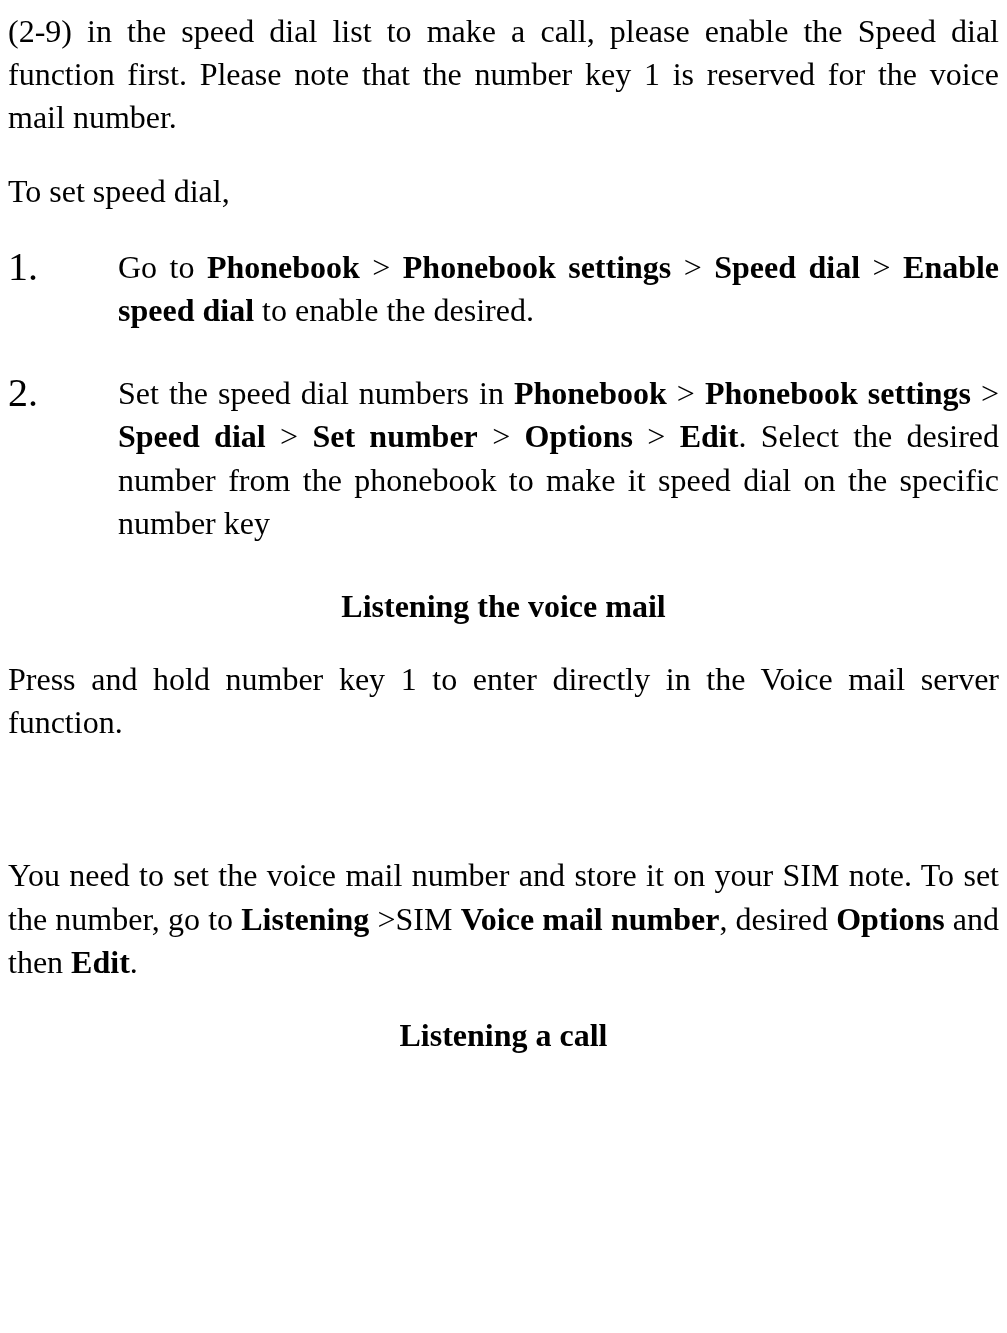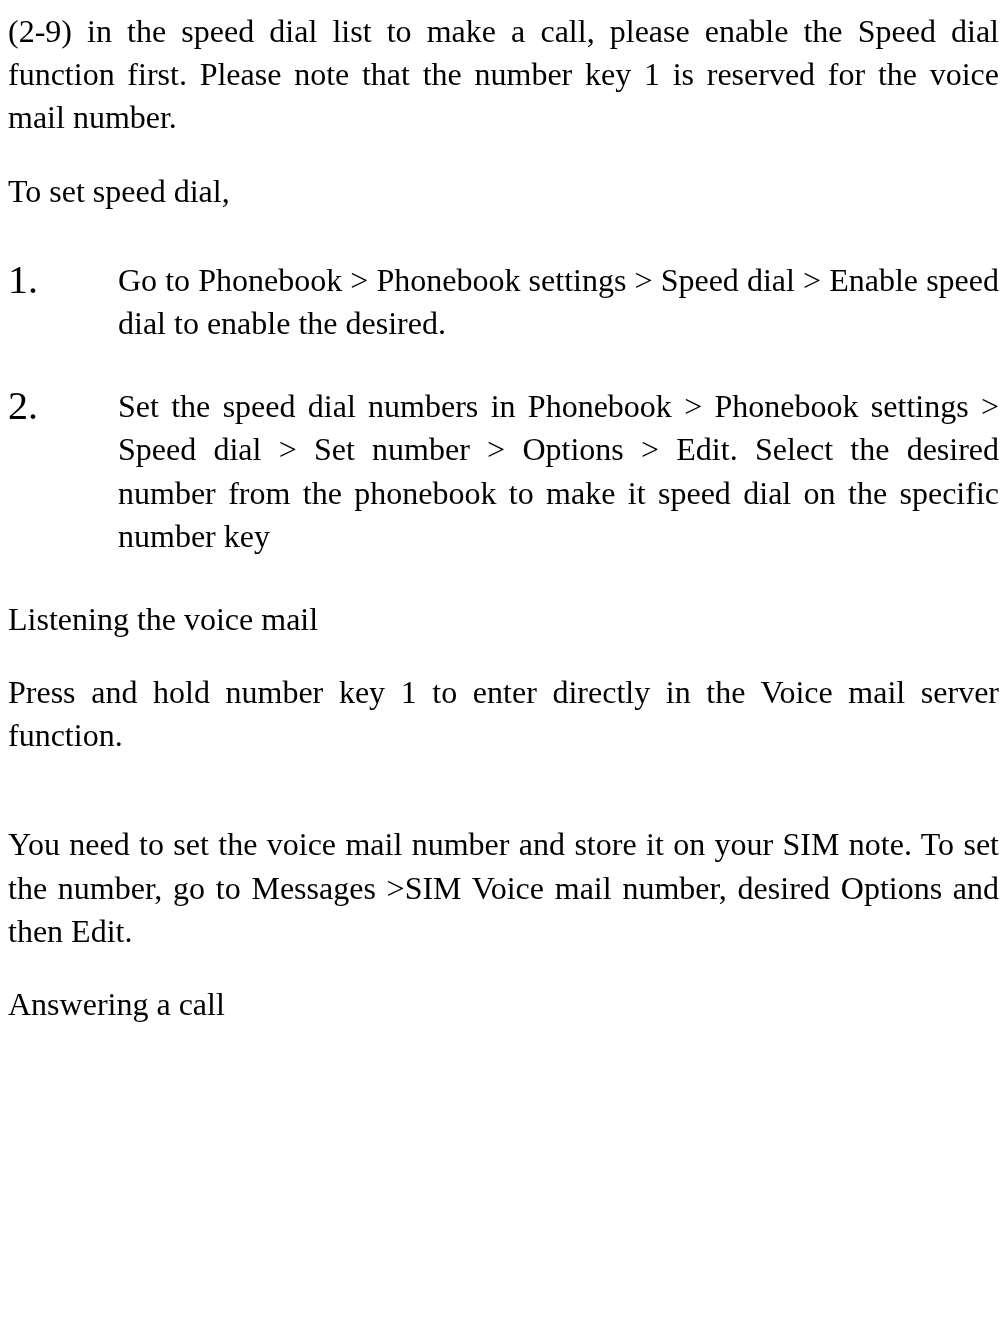--- a/index.html
+++ b/index.html
@@ -14,49 +14,50 @@
       box-sizing: border-box;
     }
     .justify {
       text-align: justify;
       text-justify: inter-word;
     }
     .paragraph {
       margin-bottom: 30px;
     }
     .intro-para {
-      margin-bottom: 46px;
+      margin-bottom: 33px;
     }
     ol.steps {
       list-style: none;
       padding: 0;
       margin: 0 0 30px 0;
     }
     ol.steps li {
       position: relative;
       padding-left: 110px;
       margin-bottom: 40px;
       text-align: justify;
     }
     ol.steps li .list-num {
       position: absolute;
       left: 0;
       top: -6px;
       font-size: 40px;
     }
     .bold {
-      font-weight: normal;
+      font-weight: bold;
     }
     .heading {
-      font-weight: normal;
+      font-weight: bold;
       margin-top: 30px;
       margin-bottom: 30px;
+      text-align: center;
     }
     .big-gap {
-      margin-bottom: 66px;
+      margin-bottom: 110px;
     }
   </style>
 </head>
 <body>
 
 <div class="paragraph justify">
   <span>(2-9) in the speed dial list to make a call, please enable the Speed dial function first. Please note that the number key 1 is reserved for the voice mail number.</span>
 </div>
 
 <div class="intro-para">
@@ -76,18 +77,18 @@
 
 <div class="heading">
   <span>Listening the voice mail</span>
 </div>
 
 <div class="paragraph justify big-gap">
   <span>Press and hold number key 1 to enter directly in the Voice mail server function.</span>
 </div>
 
 <div class="paragraph justify">
-  <span>You need to set the voice mail number and store it on your SIM note. To set the number, go to </span><span class="bold">Messages </span><span>&gt;SIM </span><span class="bold">Voice mail number</span><span>, desired </span><span class="bold">Options</span><span> and then </span><span class="bold">Edit</span><span>.</span>
+  <span>You need to set the voice mail number and store it on your SIM note. To set the number, go to </span><span class="bold">Listening </span><span>&gt;SIM </span><span class="bold">Voice mail number</span><span>, desired </span><span class="bold">Options</span><span> and then </span><span class="bold">Edit</span><span>.</span>
 </div>
 
 <div class="heading">
-  <span>Answering a call</span>
+  <span>Listening a call</span>
 </div>
 
 </body></html>

